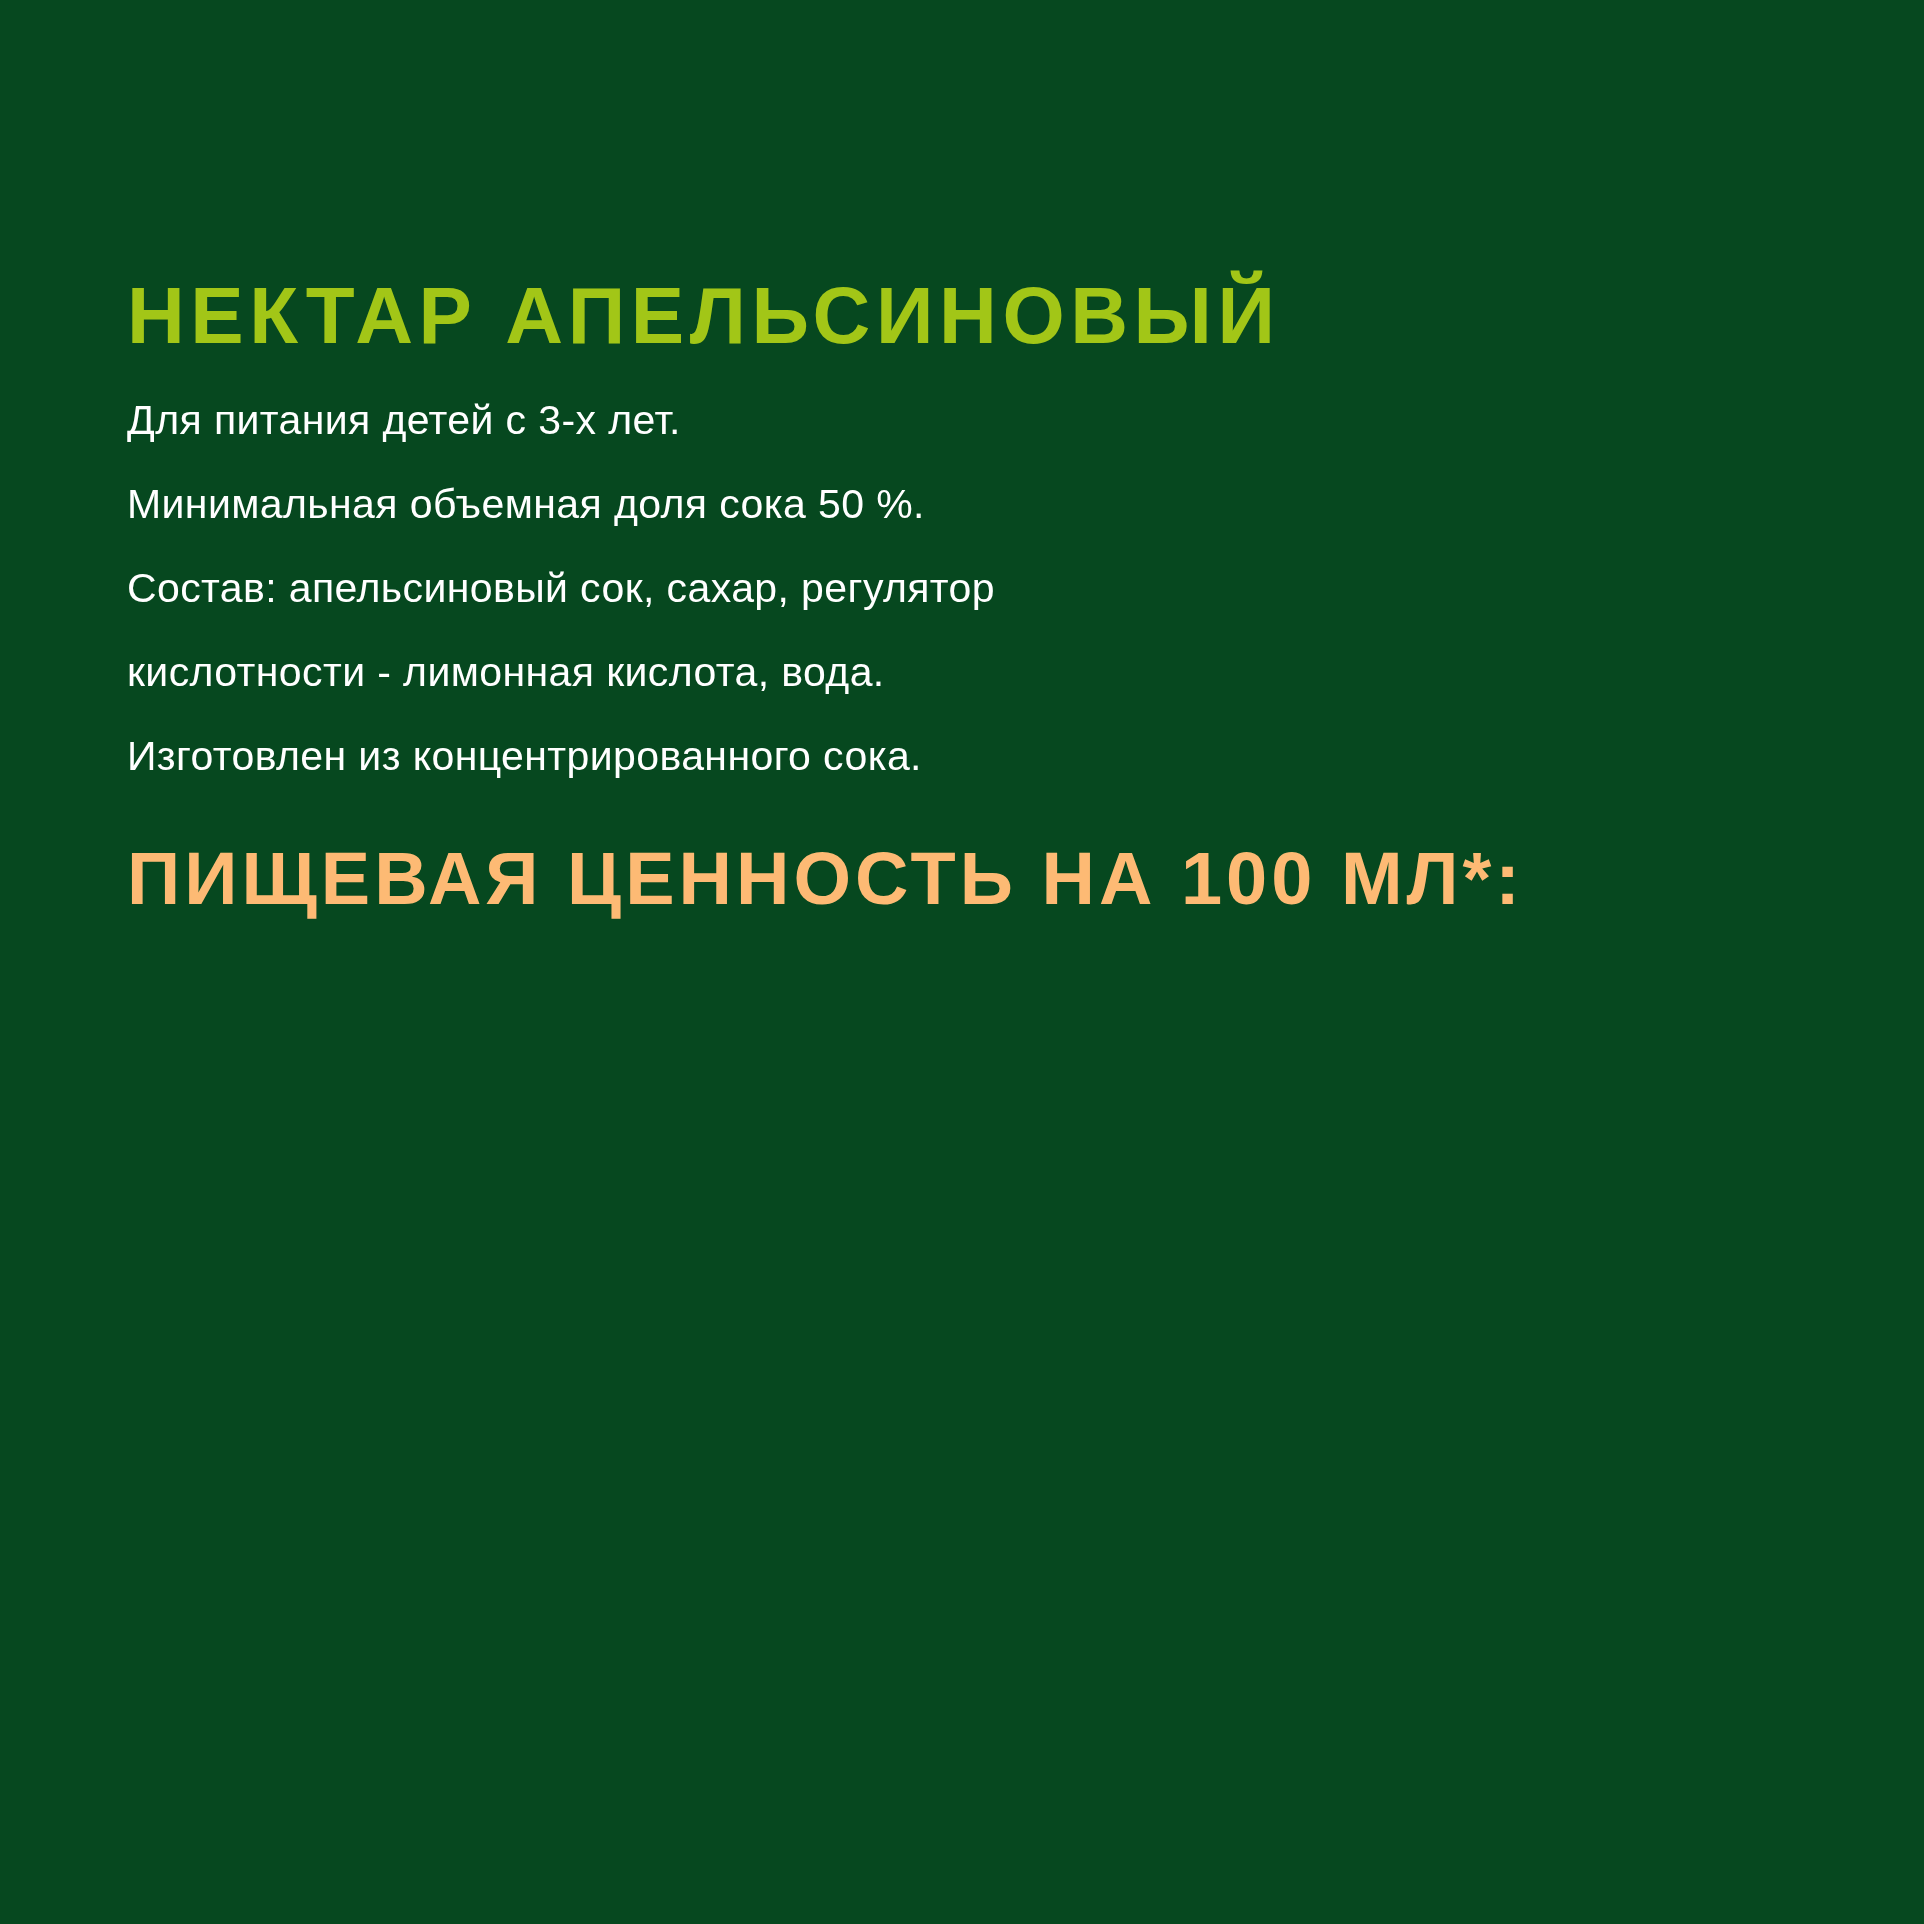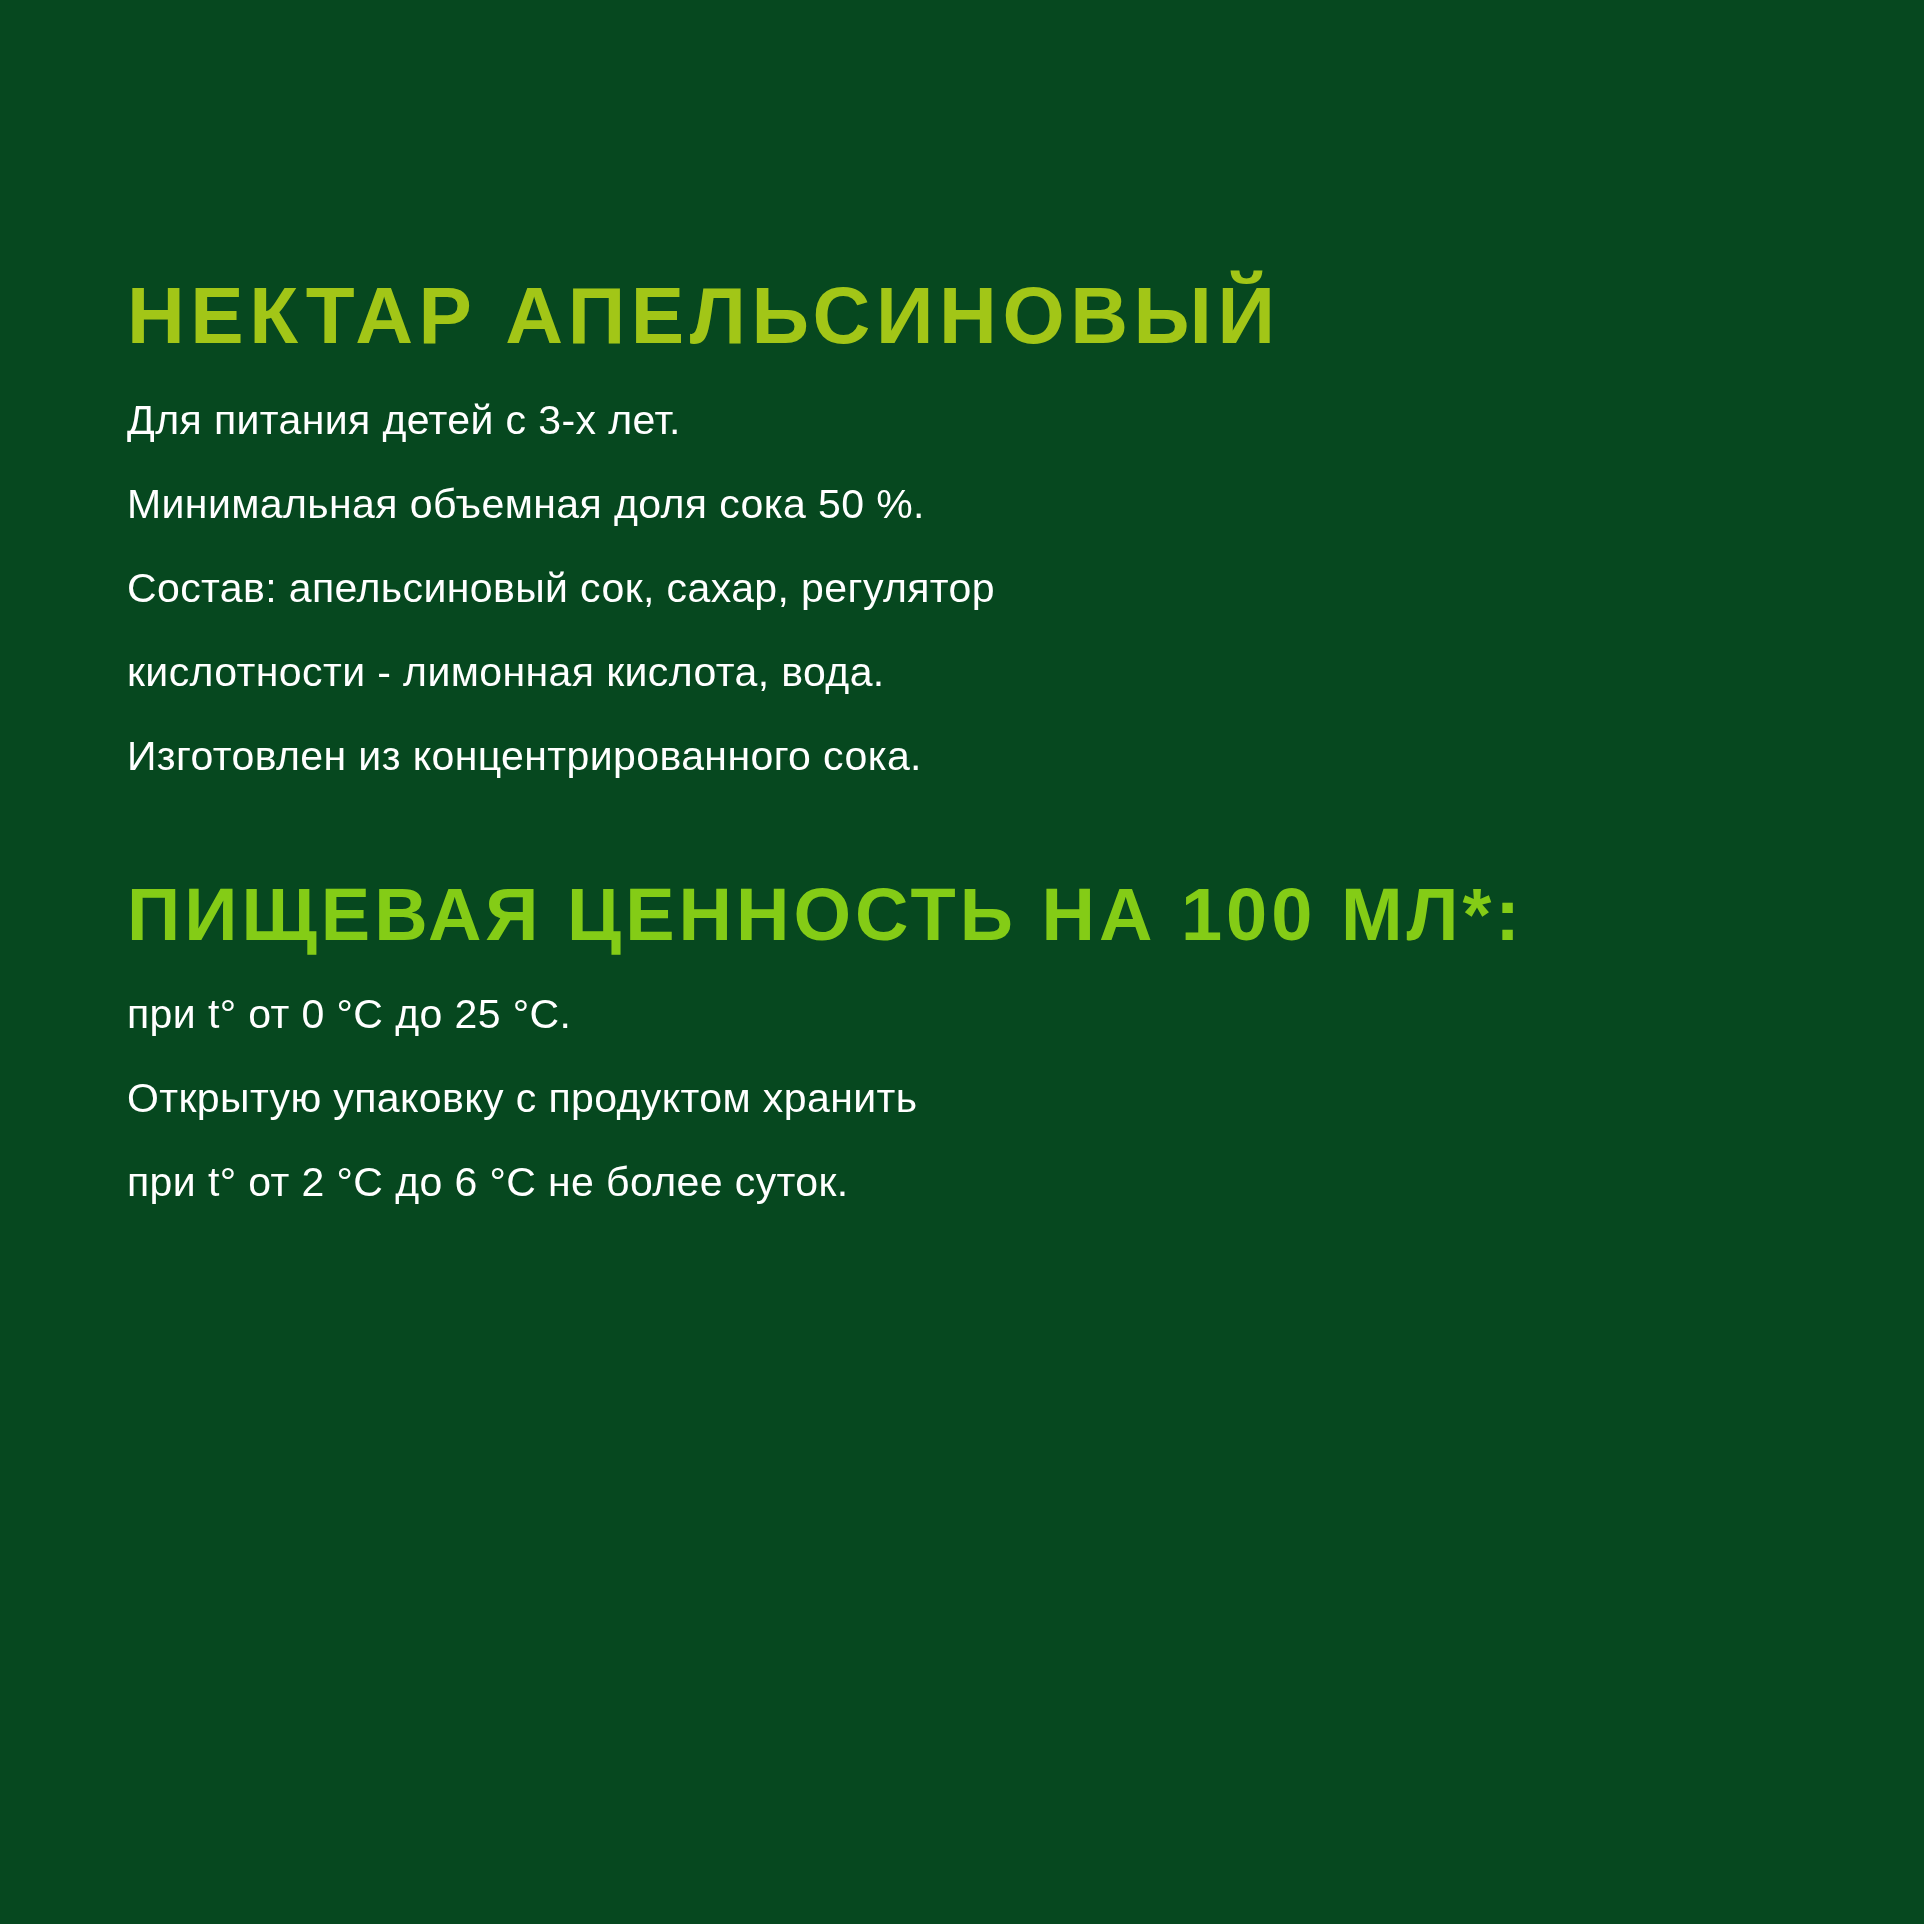--- a/index.html
+++ b/index.html
@@ -20,26 +20,26 @@
   .title {
     margin: 0 0 17.6px 0;
     font-size: 80px;
     line-height: 1.12;
     font-weight: 700;
     letter-spacing: 5.6px;
     color: #A2C617;
     text-transform: uppercase;
   }
   .section-heading {
-    margin: 76px 0 16px 0;
+    margin: 40px 0 16px 0;
     font-size: 74px;
     line-height: 1.1;
     font-weight: 700;
     letter-spacing: 4px;
-    color: #84cc16;
+    color: #fdba74;
     text-transform: uppercase;
   }
   .body-text {
     margin: 0;
     font-size: 41px;
     line-height: 84px;
     font-weight: 400;
     color: #FFFFFF;
     white-space: pre-line;
     letter-spacing: 0.4px;
@@ -55,18 +55,15 @@
   <p class="body-text">Для питания детей с 3-х лет.
 Минимальная объемная доля сока 50 %.
 Состав: апельсиновый сок, сахар, регулятор
 кислотности - лимонная кислота, вода.
 Изготовлен из концентрированного сока.</p>
 
   <h2 class="section-heading">ПИЩЕВАЯ ЦЕННОСТЬ НА 100 МЛ*:</h2>
 
 
 
-  <p class="body-text">при t° от 0 °C до 25 °C.
-Открытую упаковку с продуктом хранить
-при t° от 2 °C до 6 °C не более суток.</p>
 
 </div>
 
 
 </body></html>

